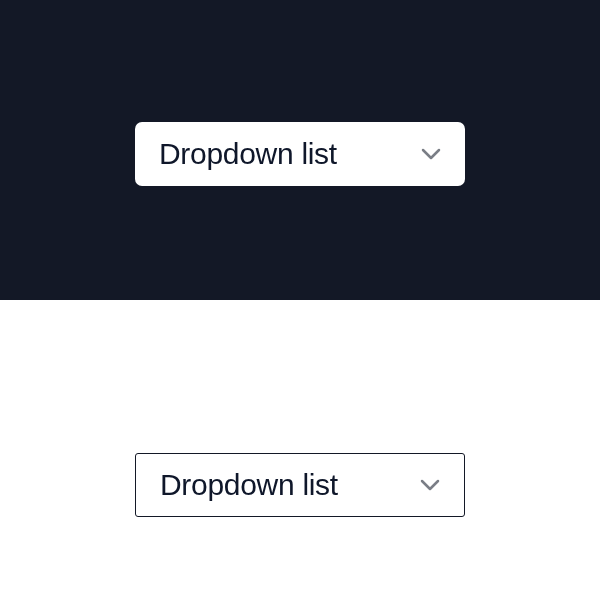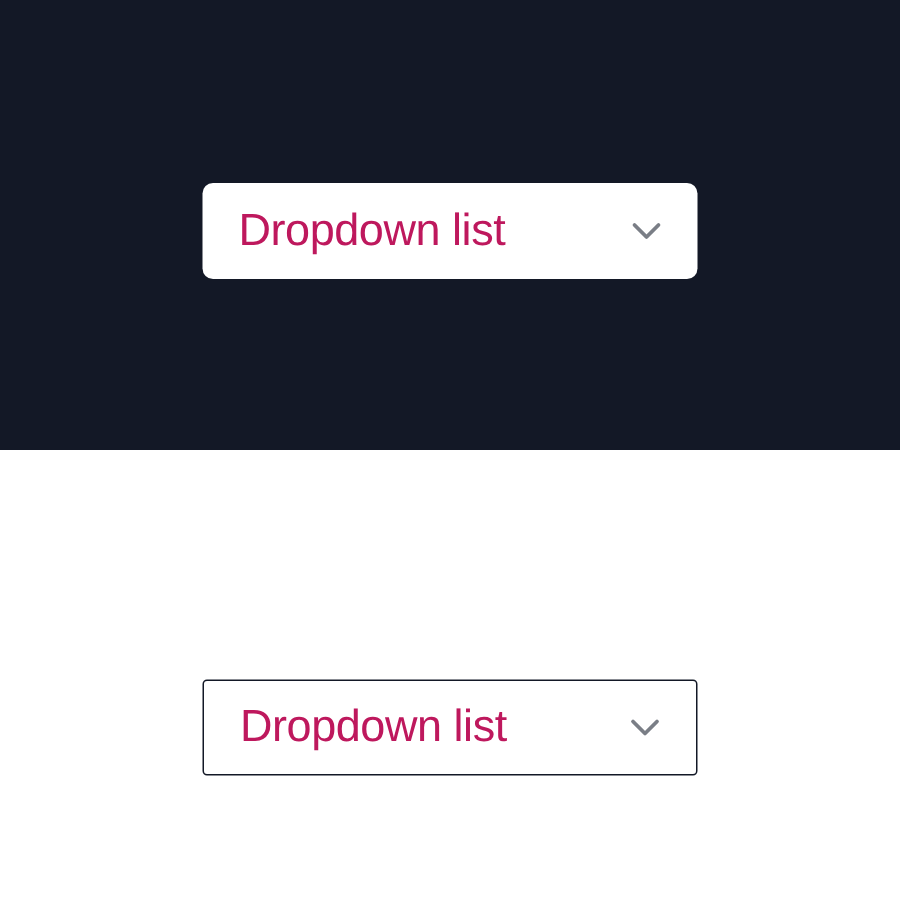--- a/index.html
+++ b/index.html
@@ -45,21 +45,21 @@
       border-radius: 7px;
     }
     .dropdown-light {
       background: #ffffff;
       border: 1.5px solid #131826;
       border-radius: 3px;
     }
     .dropdown-label {
       font-size: 30px;
       font-weight: 400;
-      color: #be185d;
+      color: #0f172a;
       letter-spacing: -0.3px;
     }
     .chevron {
       width: 20px;
       height: 12px;
       flex-shrink: 0;
     }
     .chevron svg {
       width: 100%;
       height: 100%;

